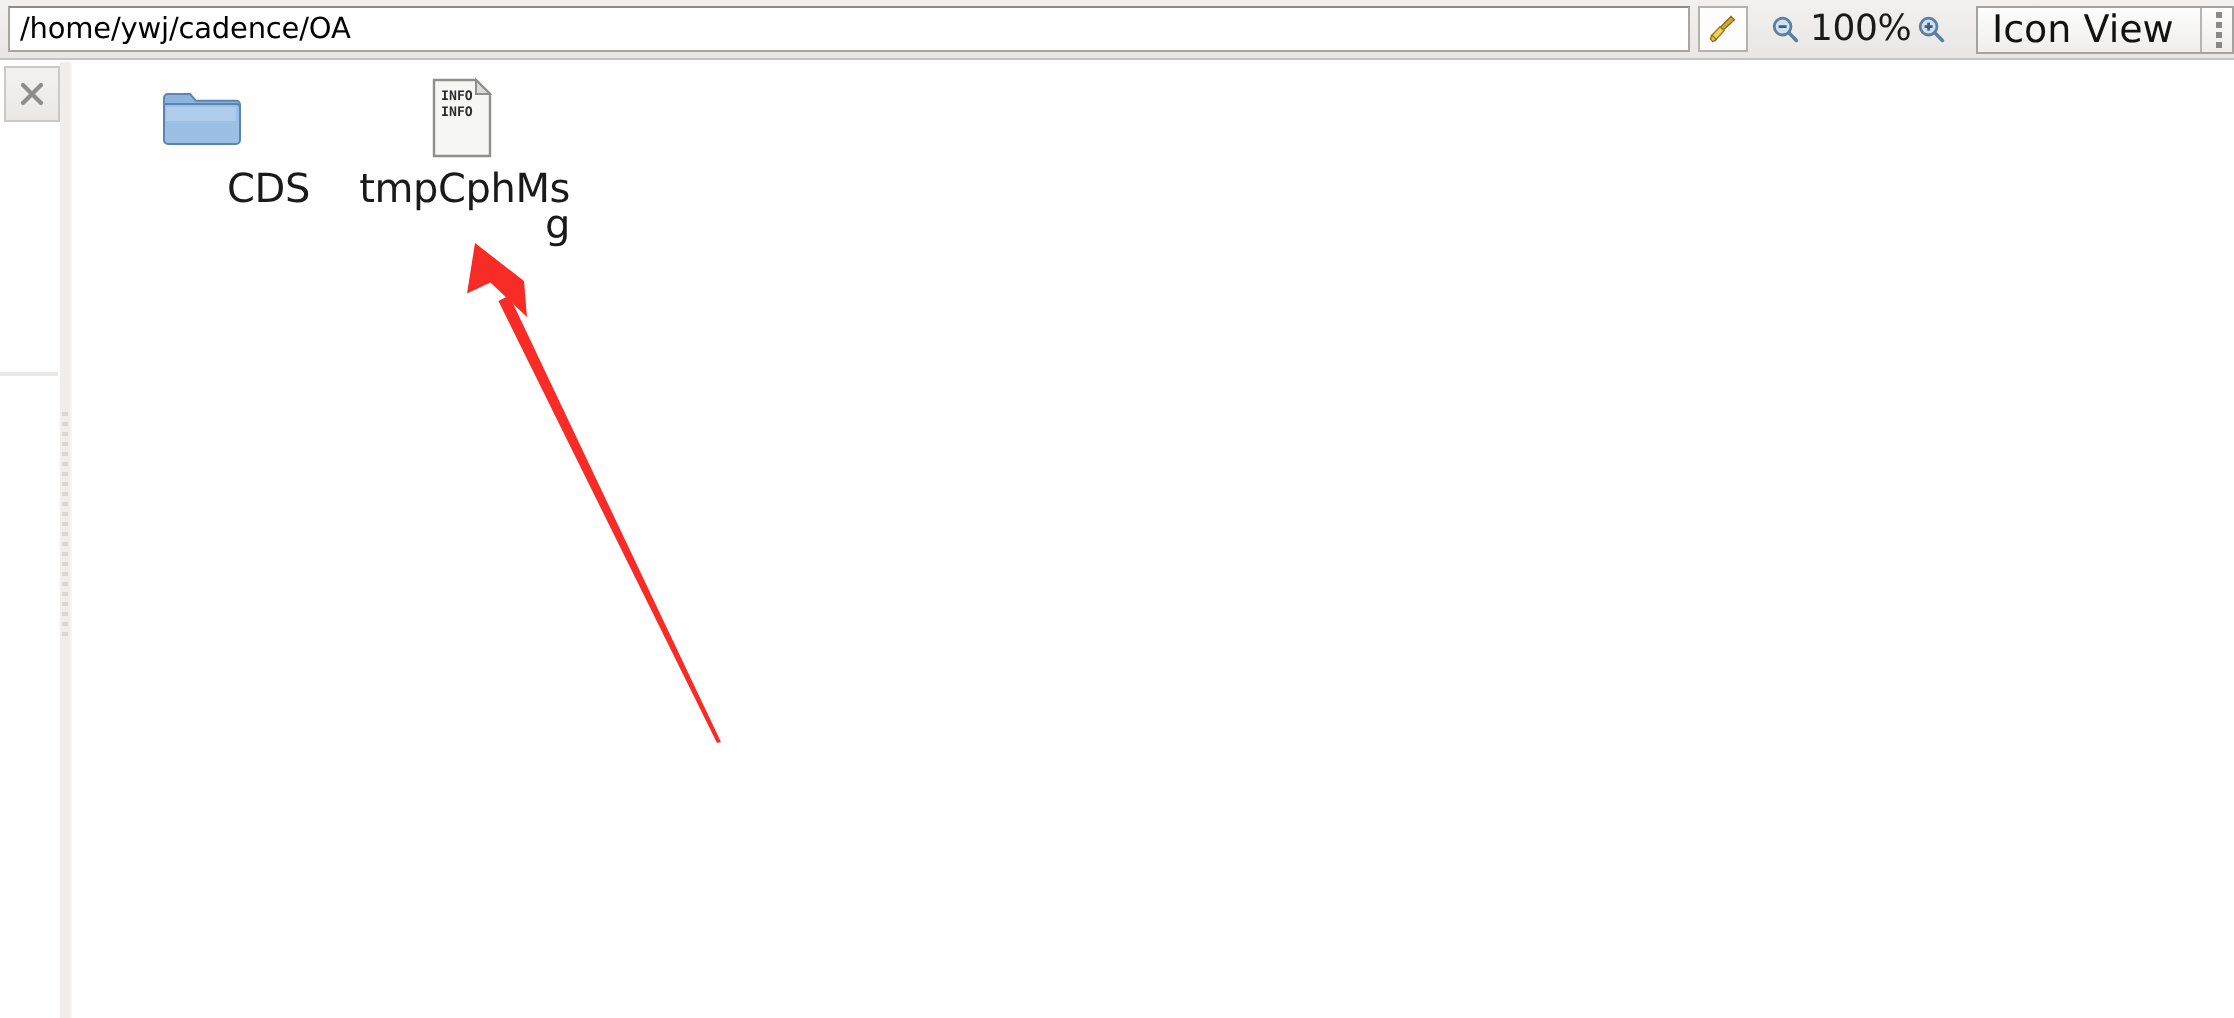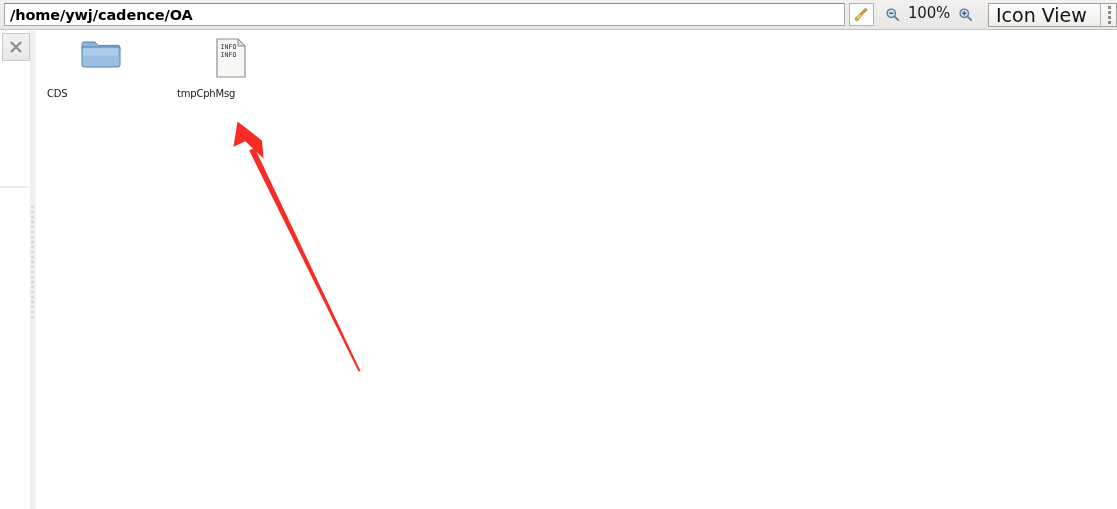--- a/index.html
+++ b/index.html
@@ -40,21 +40,20 @@
     background: #ffffff;
     border: 1px solid #a9a5a1;
     border-top-color: #8e8a86;
     box-sizing: border-box;
     display: flex;
     align-items: center;
     padding-left: 5px;
     font-size: 14.5px;
     color: #000000;
     letter-spacing: -0.1px;
-    font-weight: bold;
   }
   .broom-btn {
     position: absolute;
     left: 849px; top: 3px;
     width: 25px; height: 23px;
     background: #fdfdfd;
     border: 1px solid #b5b1ad;
     box-sizing: border-box;
     display: flex;
     align-items: center;
@@ -64,21 +63,21 @@
     position: absolute;
     left: 884px; top: 6px;
     width: 17px; height: 17px;
     display: flex; align-items: center; justify-content: center;
   }
   .zoom-level {
     position: absolute;
     left: 905px; top: 4px;
     width: 48px;
     text-align: center;
-    font-size: 15px;
+    font-size: 18px;
     color: #1a1a1a;
     letter-spacing: -0.2px;
   }
   .zoom-in-btn {
     position: absolute;
     left: 957px; top: 6px;
     width: 17px; height: 17px;
     display: flex; align-items: center; justify-content: center;
   }
   .view-combo {
@@ -181,27 +180,29 @@
     width: 130px;
     padding-top: 6px;
     display: flex;
     flex-direction: column;
     align-items: center;
   }
   .file-icon {
     width: 48px;
     height: 44px;
     display: flex;
+    align-items: center;
     justify-content: center;
+    font-weight: bold;
   }
   .file-label {
     margin-top: 4px;
     width: 108px;
-    text-align: left;
-    font-size: 10px;
+    text-align: right;
+    font-size: 20px;
     line-height: 18px;
     color: #1a1a1a;
     word-break: break-all;
     letter-spacing: -0.2px;
   }
 
   
   .arrow-layer {
     position: absolute;
     left: 0; top: 0;

